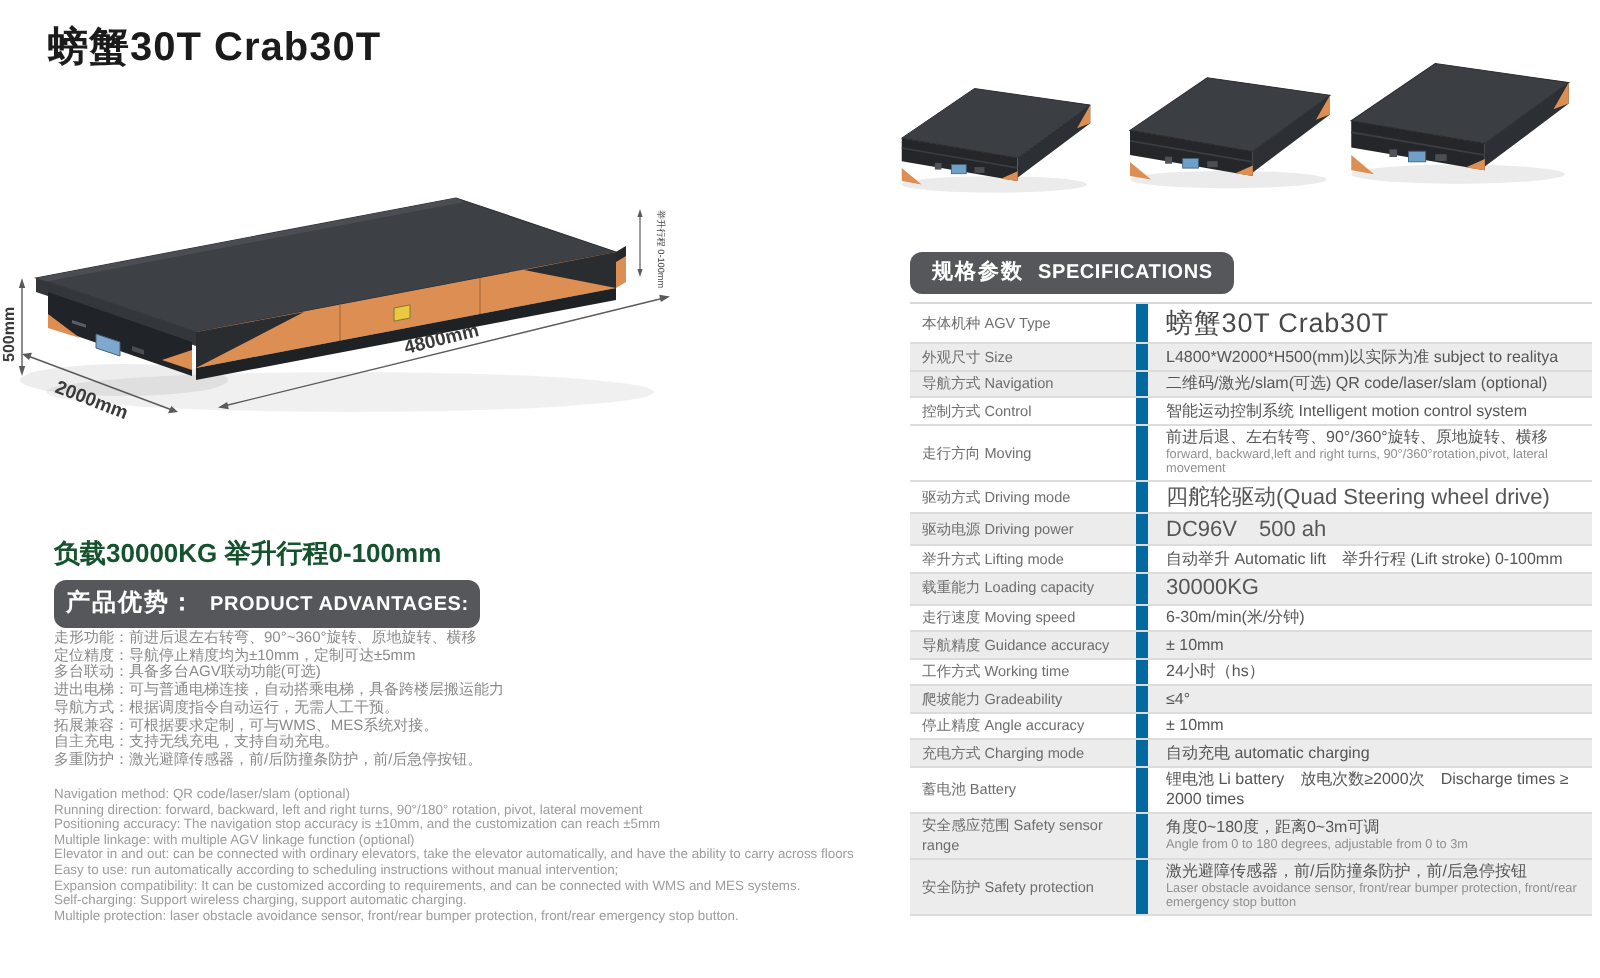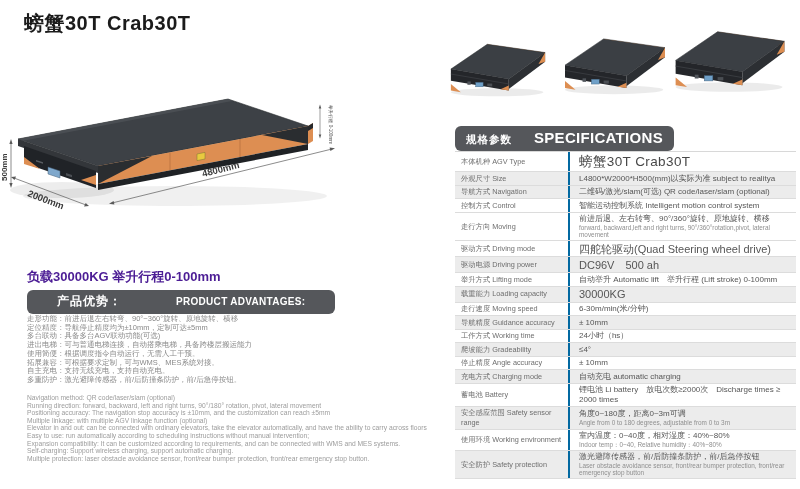--- a/index.html
+++ b/index.html
@@ -3,39 +3,39 @@
 <meta charset="utf-8">
 <style>
   html,body{margin:0;padding:0;}
   body{
     width:800px;height:489px;position:relative;overflow:hidden;background:#ffffff;
     font-family:"Liberation Sans","DejaVu Sans",sans-serif;
   }
   .title{position:absolute;left:24px;top:10px;margin:0;font-size:20px;font-weight:bold;
          color:#1b1b1b;letter-spacing:.5px;}
   .hero-svg{position:absolute;left:0px;top:74px;width:380px;height:215px;}
-  .load-line{position:absolute;left:27px;top:268px;font-size:13px;font-weight:bold;color:#4c1d95;}
+  .load-line{position:absolute;left:27px;top:268px;font-size:13px;font-weight:bold;color:#14532d;}
   .badge{position:absolute;background:#55575b;color:#fff;border-radius:6px;
-         display:inline-flex;gap:22px;align-items:baseline;white-space:nowrap;}
-  .adv-badge{left:27px;top:290px;padding:3px 30px 4px;}
+         display:inline-flex;gap:7px;align-items:baseline;white-space:nowrap;}
+  .adv-badge{left:27px;top:290px;padding:3px 6px 4px;}
   .adv-badge .zh{font-size:12px;font-weight:bold;letter-spacing:1px;}
-  .adv-badge .en{font-size:10px;font-weight:bold;letter-spacing:.3px;margin-left:32px;}
+  .adv-badge .en{font-size:10px;font-weight:bold;letter-spacing:.3px;}
   .spec-badge{left:455px;top:126px;padding:3px 11px 4px;}
   .spec-badge .zh{font-size:10.5px;font-weight:bold;letter-spacing:1px;}
-  .spec-badge .en{font-size:15px;font-weight:bold;letter-spacing:.3px;}
+  .spec-badge .en{font-size:10px;font-weight:bold;letter-spacing:.3px;}
   .adv-zh{position:absolute;left:27px;top:315px;margin:0;padding:0;list-style:none;
           font-size:7.5px;line-height:8.7px;color:#8a8a8a;}
   .adv-en{position:absolute;left:27px;top:394px;margin:0;padding:0;list-style:none;
           font-size:6.7px;line-height:7.6px;color:#9c9c9c;}
   .minis-svg{position:absolute;left:438px;top:10px;width:358px;height:110px;}
   .spec-table{position:absolute;left:455px;top:151px;width:341px;border-top:1px solid #d8d8d8;}
   .spec-row{display:flex;border-bottom:1px solid #dcdcdc;background:#fff;}
   .spec-row.alt{background:#ececec;}
   .spec-label{width:103px;flex:0 0 103px;padding:1.5px 4px 1.5px 6px;font-size:7.3px;line-height:9.5px;
-              color:#6e6e6e;border-right:2px solid #0369a1;display:flex;align-items:center;}
+              color:#6e6e6e;border-right:6px solid #0369a1;display:flex;align-items:center;}
   .spec-value{flex:1;padding:1.5px 4px 1.5px 9px;font-size:8px;line-height:9.5px;color:#565656;
               display:flex;flex-direction:column;justify-content:center;}
   .spec-value.lg{font-size:11px;line-height:12px;}
   .spec-value.xl{font-size:13.5px;line-height:16px;color:#484848;letter-spacing:.4px;}
   .spec-value2{font-size:6.4px;line-height:7.5px;color:#8f8f8f;}
   text{font-family:"Liberation Sans","DejaVu Sans",sans-serif;}
 </style>
 </head>
 <body>
 
@@ -105,21 +105,21 @@
   <div class="badge adv-badge">
     <span class="zh">产品优势：</span>
     <span class="en">PRODUCT ADVANTAGES:</span>
   </div>
 
   <ul class="adv-zh">
       <li>走形功能：前进后退左右转弯、90°~360°旋转、原地旋转、横移</li>
       <li>定位精度：导航停止精度均为±10mm，定制可达±5mm</li>
       <li>多台联动：具备多台AGV联动功能(可选)</li>
       <li>进出电梯：可与普通电梯连接，自动搭乘电梯，具备跨楼层搬运能力</li>
-      <li>使用简便：根据调度指令自动运行，无需人工干预。</li>
+      <li>导航方式：根据调度指令自动运行，无需人工干预。</li>
       <li>拓展兼容：可根据要求定制，可与WMS、MES系统对接。</li>
       <li>自主充电：支持无线充电，支持自动充电。</li>
       <li>多重防护：激光避障传感器，前/后防撞条防护，前/后急停按钮。</li>
     </ul>
   <ul class="adv-en">
       <li>Navigation method: QR code/laser/slam (optional)</li>
       <li>Running direction: forward, backward, left and right turns, 90°/180° rotation, pivot, lateral movement</li>
       <li>Positioning accuracy: The navigation stop accuracy is ±10mm, and the customization can reach ±5mm</li>
       <li>Multiple linkage: with multiple AGV linkage function (optional)</li>
       <li>Elevator in and out: can be connected with ordinary elevators, take the elevator automatically, and have the ability to carry across floors</li>
@@ -218,23 +218,19 @@
         <div class="spec-value">自动充电 automatic charging</div>
       </div>
       <div class="spec-row">
         <div class="spec-label">蓄电池 Battery</div>
         <div class="spec-value">锂电池 Li battery　放电次数≥2000次　Discharge times ≥ 2000 times</div>
       </div>
       <div class="spec-row alt">
         <div class="spec-label">安全感应范围 Safety sensor range</div>
         <div class="spec-value">角度0~180度，距离0~3m可调<div class="spec-value2">Angle from 0 to 180 degrees, adjustable from 0 to 3m</div></div>
       </div>
-      <div class="spec-row">
-        <div class="spec-label">使用环境 Working environment</div>
-        <div class="spec-value">室内温度：0~40度，相对湿度：40%~80%<div class="spec-value2">Indoor temp：0~40, Relative humidity：40%~80%</div></div>
-      </div>
       <div class="spec-row alt">
         <div class="spec-label">安全防护 Safety protection</div>
         <div class="spec-value">激光避障传感器，前/后防撞条防护，前/后急停按钮<div class="spec-value2">Laser obstacle avoidance sensor, front/rear bumper protection, front/rear emergency stop button</div></div>
       </div>
     </div>
 
 </div>
 
 </body></html>

